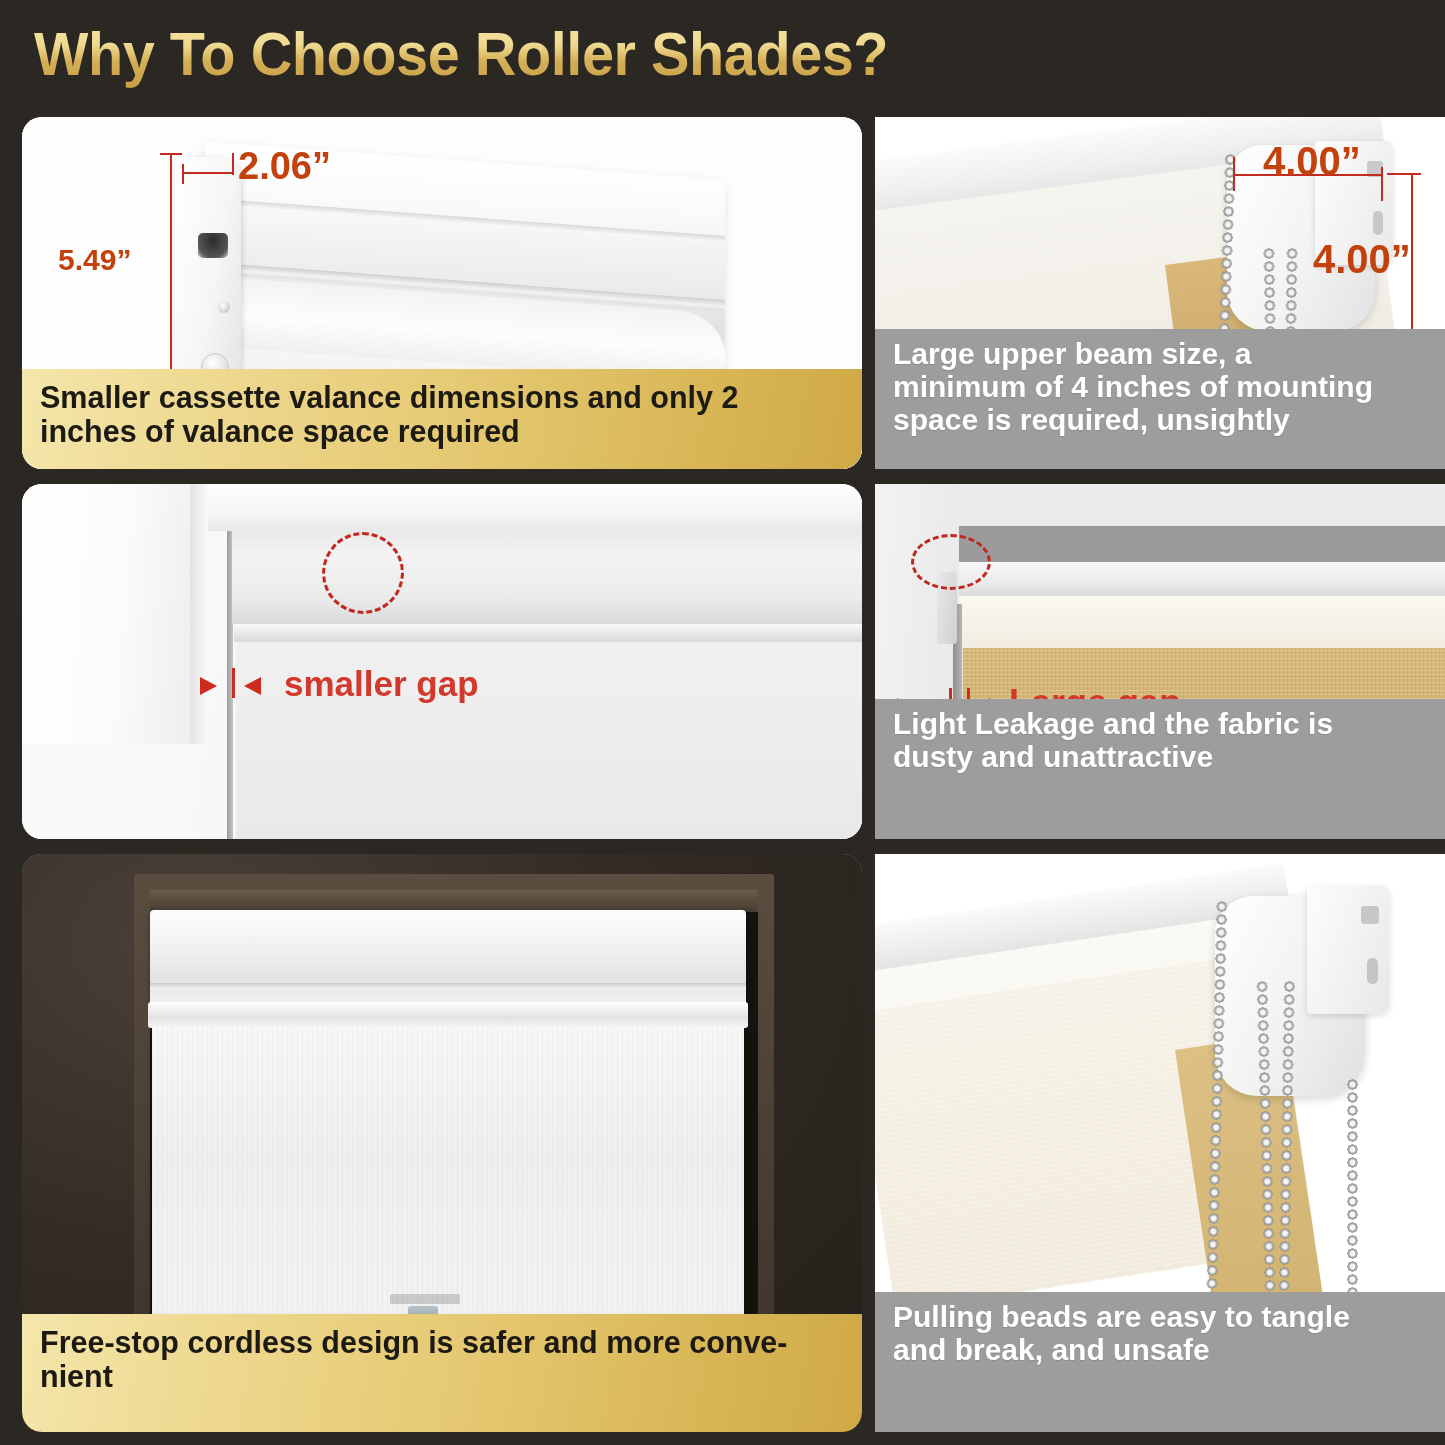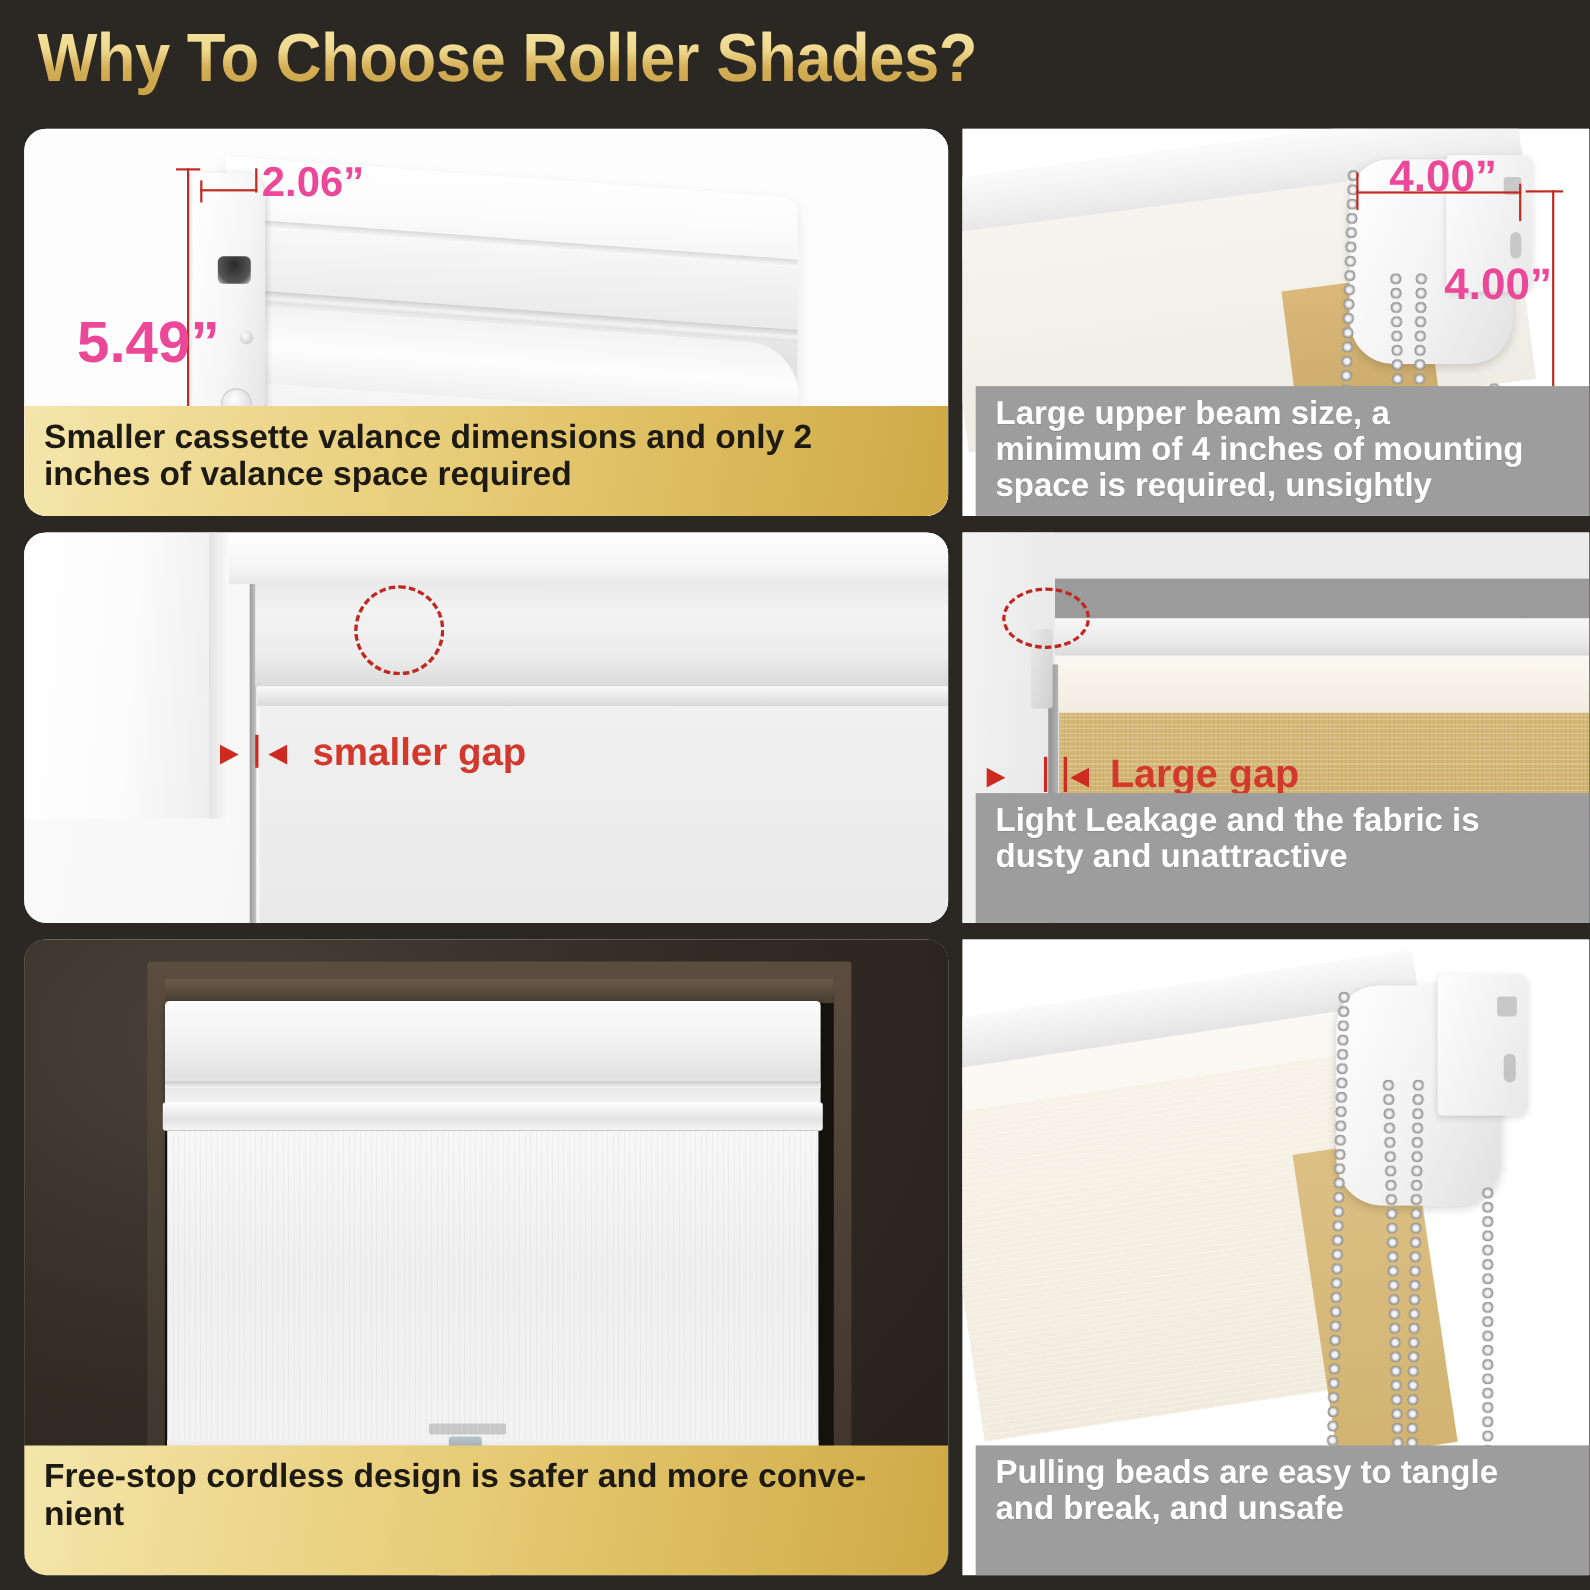--- a/index.html
+++ b/index.html
@@ -59,27 +59,26 @@
   .caption.gold{
     height:100px;
     background:linear-gradient(100deg,#f4e6ab 0%,#efdb95 18%,#e8cd79 45%,#dcbc5e 72%,#cfa945 100%);
     color:#1d1a14;
     font-size:30.5px;
     border-bottom-left-radius:20px;
     border-bottom-right-radius:20px;
   }
   .caption.gold.tall{height:118px;}
   .caption.gray{
-    height:118px;
+    height:140px;
     background:#9d9d9d;
     color:#ffffff;
     font-size:30px;
     padding-top:8px;
     text-shadow:0 1px 1px rgba(0,0,0,.12);
-    margin-left:12px;
   }
   .caption .ln{display:block;white-space:nowrap;}
 
   
 
   
   .p1-bg{position:absolute;inset:0;background:#fdfdfd;}
   .p1-body{
     position:absolute;left:183px;top:44px;width:520px;height:215px;
     background:linear-gradient(178deg,#ffffff 0%,#fbfbfb 20%,#ececec 55%,#e2e2e2 72%,#f2f2f2 100%);
@@ -125,21 +124,21 @@
   .p1-screw2{
     position:absolute;left:196px;top:184px;width:12px;height:12px;
     background:radial-gradient(circle at 40% 35%,#fff,#b9b9b9);
     border-radius:50%;
   }
   
   .dim{position:absolute;background:#c32a22;}
   .dim-v{width:2px;}
   .dim-h{height:2px;}
   .dimtxt{
-    position:absolute;color:#ec4899;font-weight:bold;
+    position:absolute;color:#c2410c;font-weight:bold;
     font-family:"Liberation Sans", sans-serif;
     white-space:nowrap;
   }
 
   
   .p2-bg{position:absolute;inset:0;background:#ffffff;}
   .p2-tube{
     position:absolute;left:-18px;top:46px;width:530px;height:74px;
     background:linear-gradient(180deg,#fbfbfb,#efefef 45%,#dcdcdc);
     transform:rotate(-7.4deg);transform-origin:left center;
@@ -376,21 +375,21 @@
       <div class="p1-roll"></div>
       <div class="p1-fab"></div>
       <div class="p1-bracket"></div>
       <div class="p1-slot"></div>
       <div class="p1-screw2"></div>
       <div class="p1-screw"></div>
 
       <div class="dim dim-v" style="left:148px;top:36px;height:235px;"></div>
       <div class="dim dim-h" style="left:138px;top:36px;width:22px;"></div>
       <div class="dim dim-h" style="left:138px;top:269px;width:22px;"></div>
-      <div class="dimtxt" style="left:48px;top:126px;font-size:53px;margin-top:38px;">5.49”</div>
+      <div class="dimtxt" style="left:36px;top:126px;font-size:30px;">5.49”</div>
 
       <div class="dim dim-h" style="left:160px;top:55px;width:52px;"></div>
       <div class="dim dim-v" style="left:160px;top:47px;height:20px;"></div>
       <div class="dim dim-v" style="left:210px;top:36px;height:22px;"></div>
       <div class="dimtxt" style="left:216px;top:28px;font-size:38px;">2.06”</div>
     </div>
 
     <div class="caption gold">
       <span class="ln">Smaller cassette valance dimensions and only 2</span>
       <span class="ln">inches of valance space required</span>

